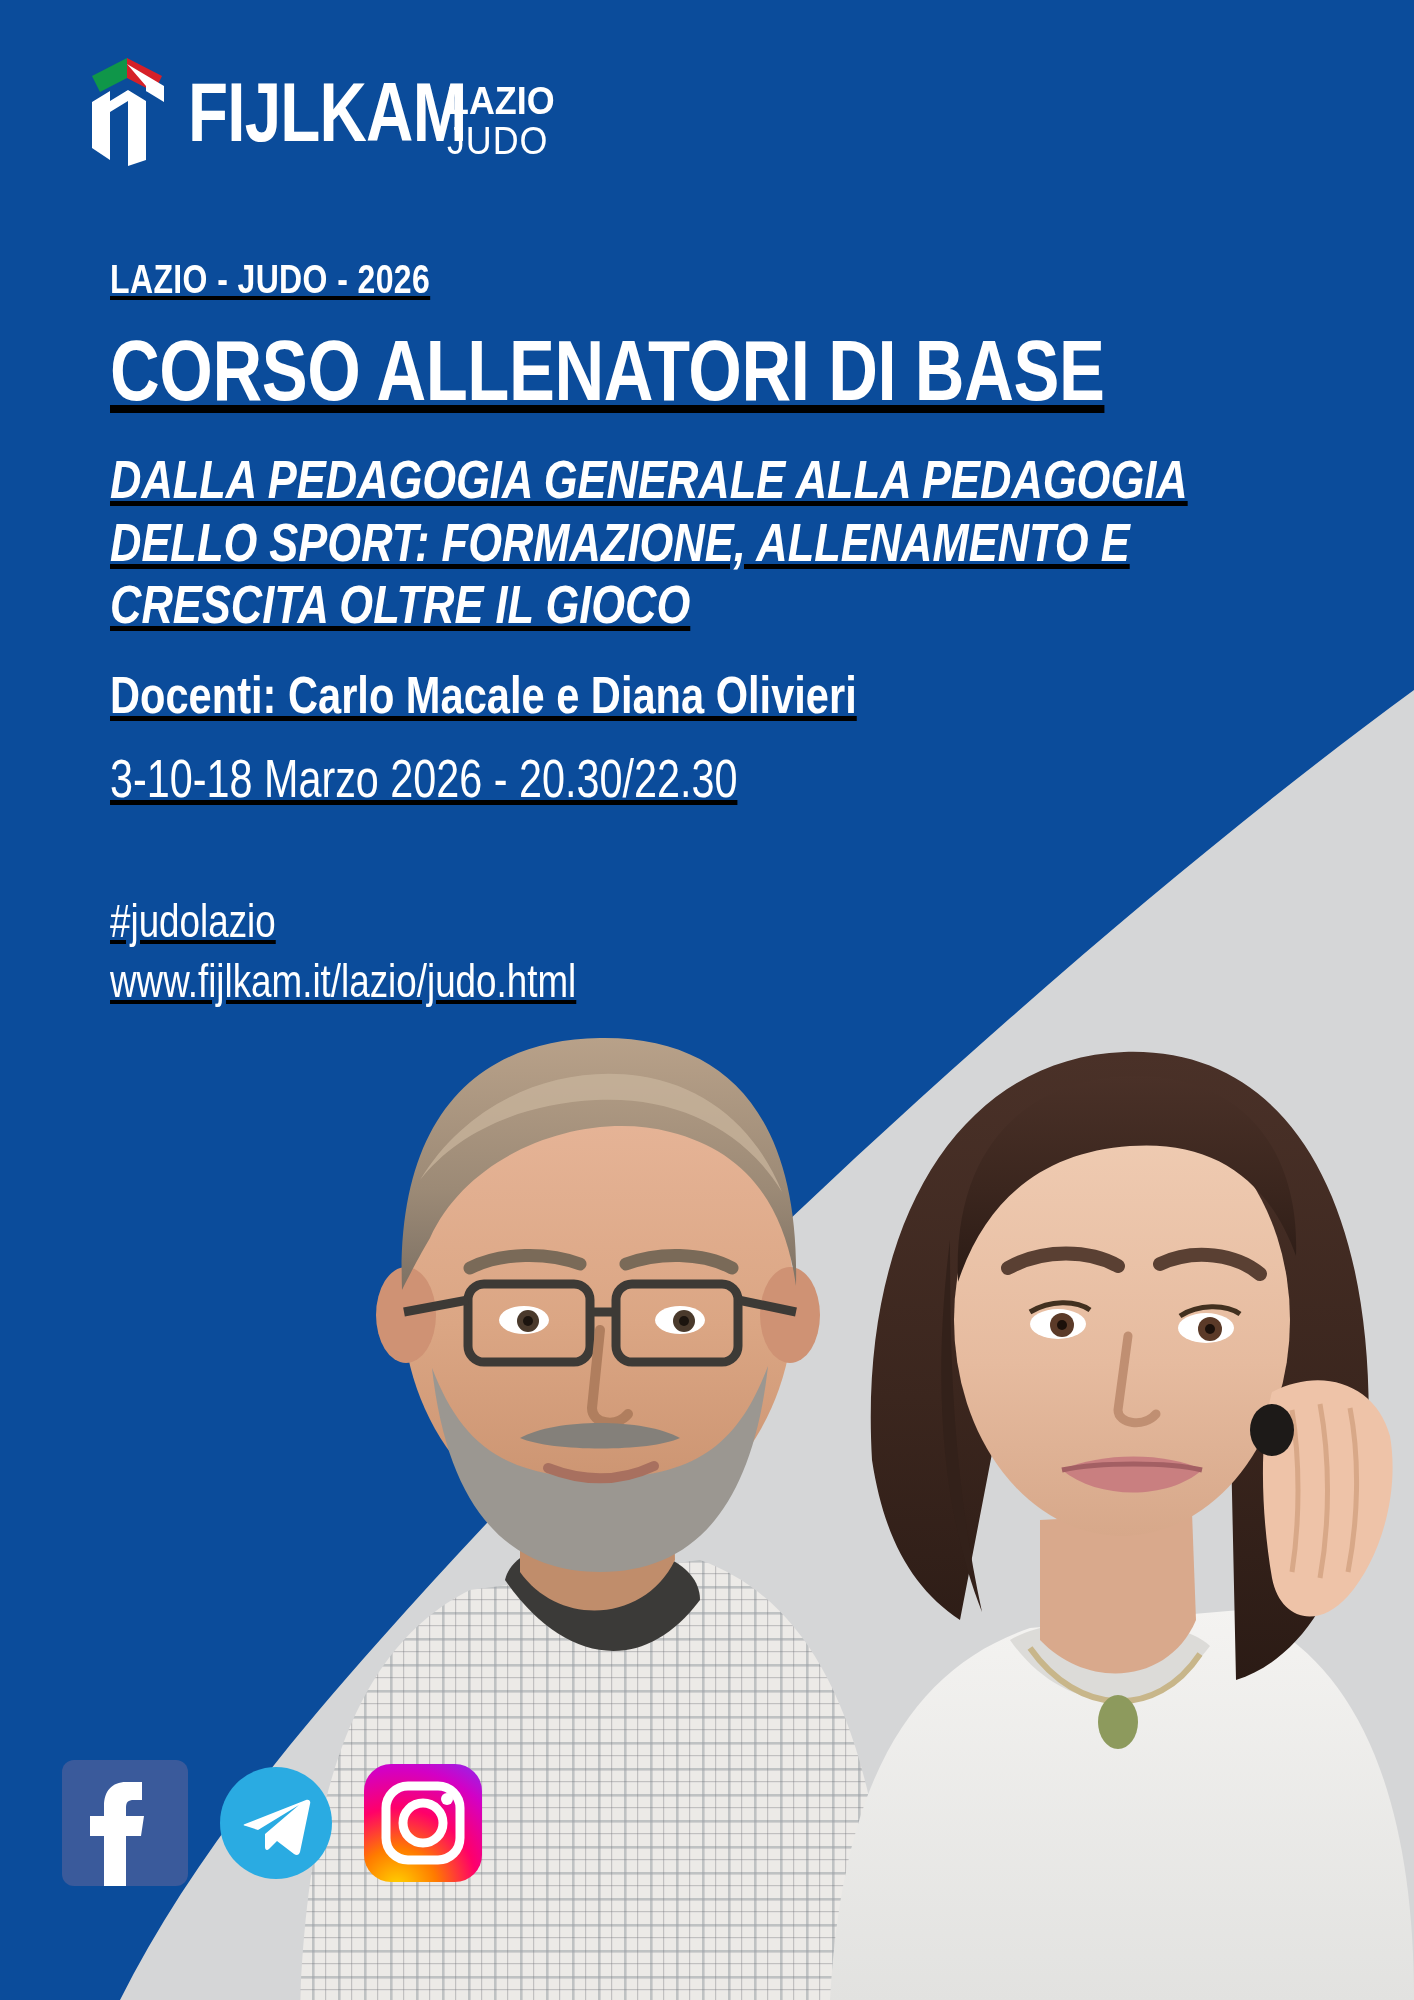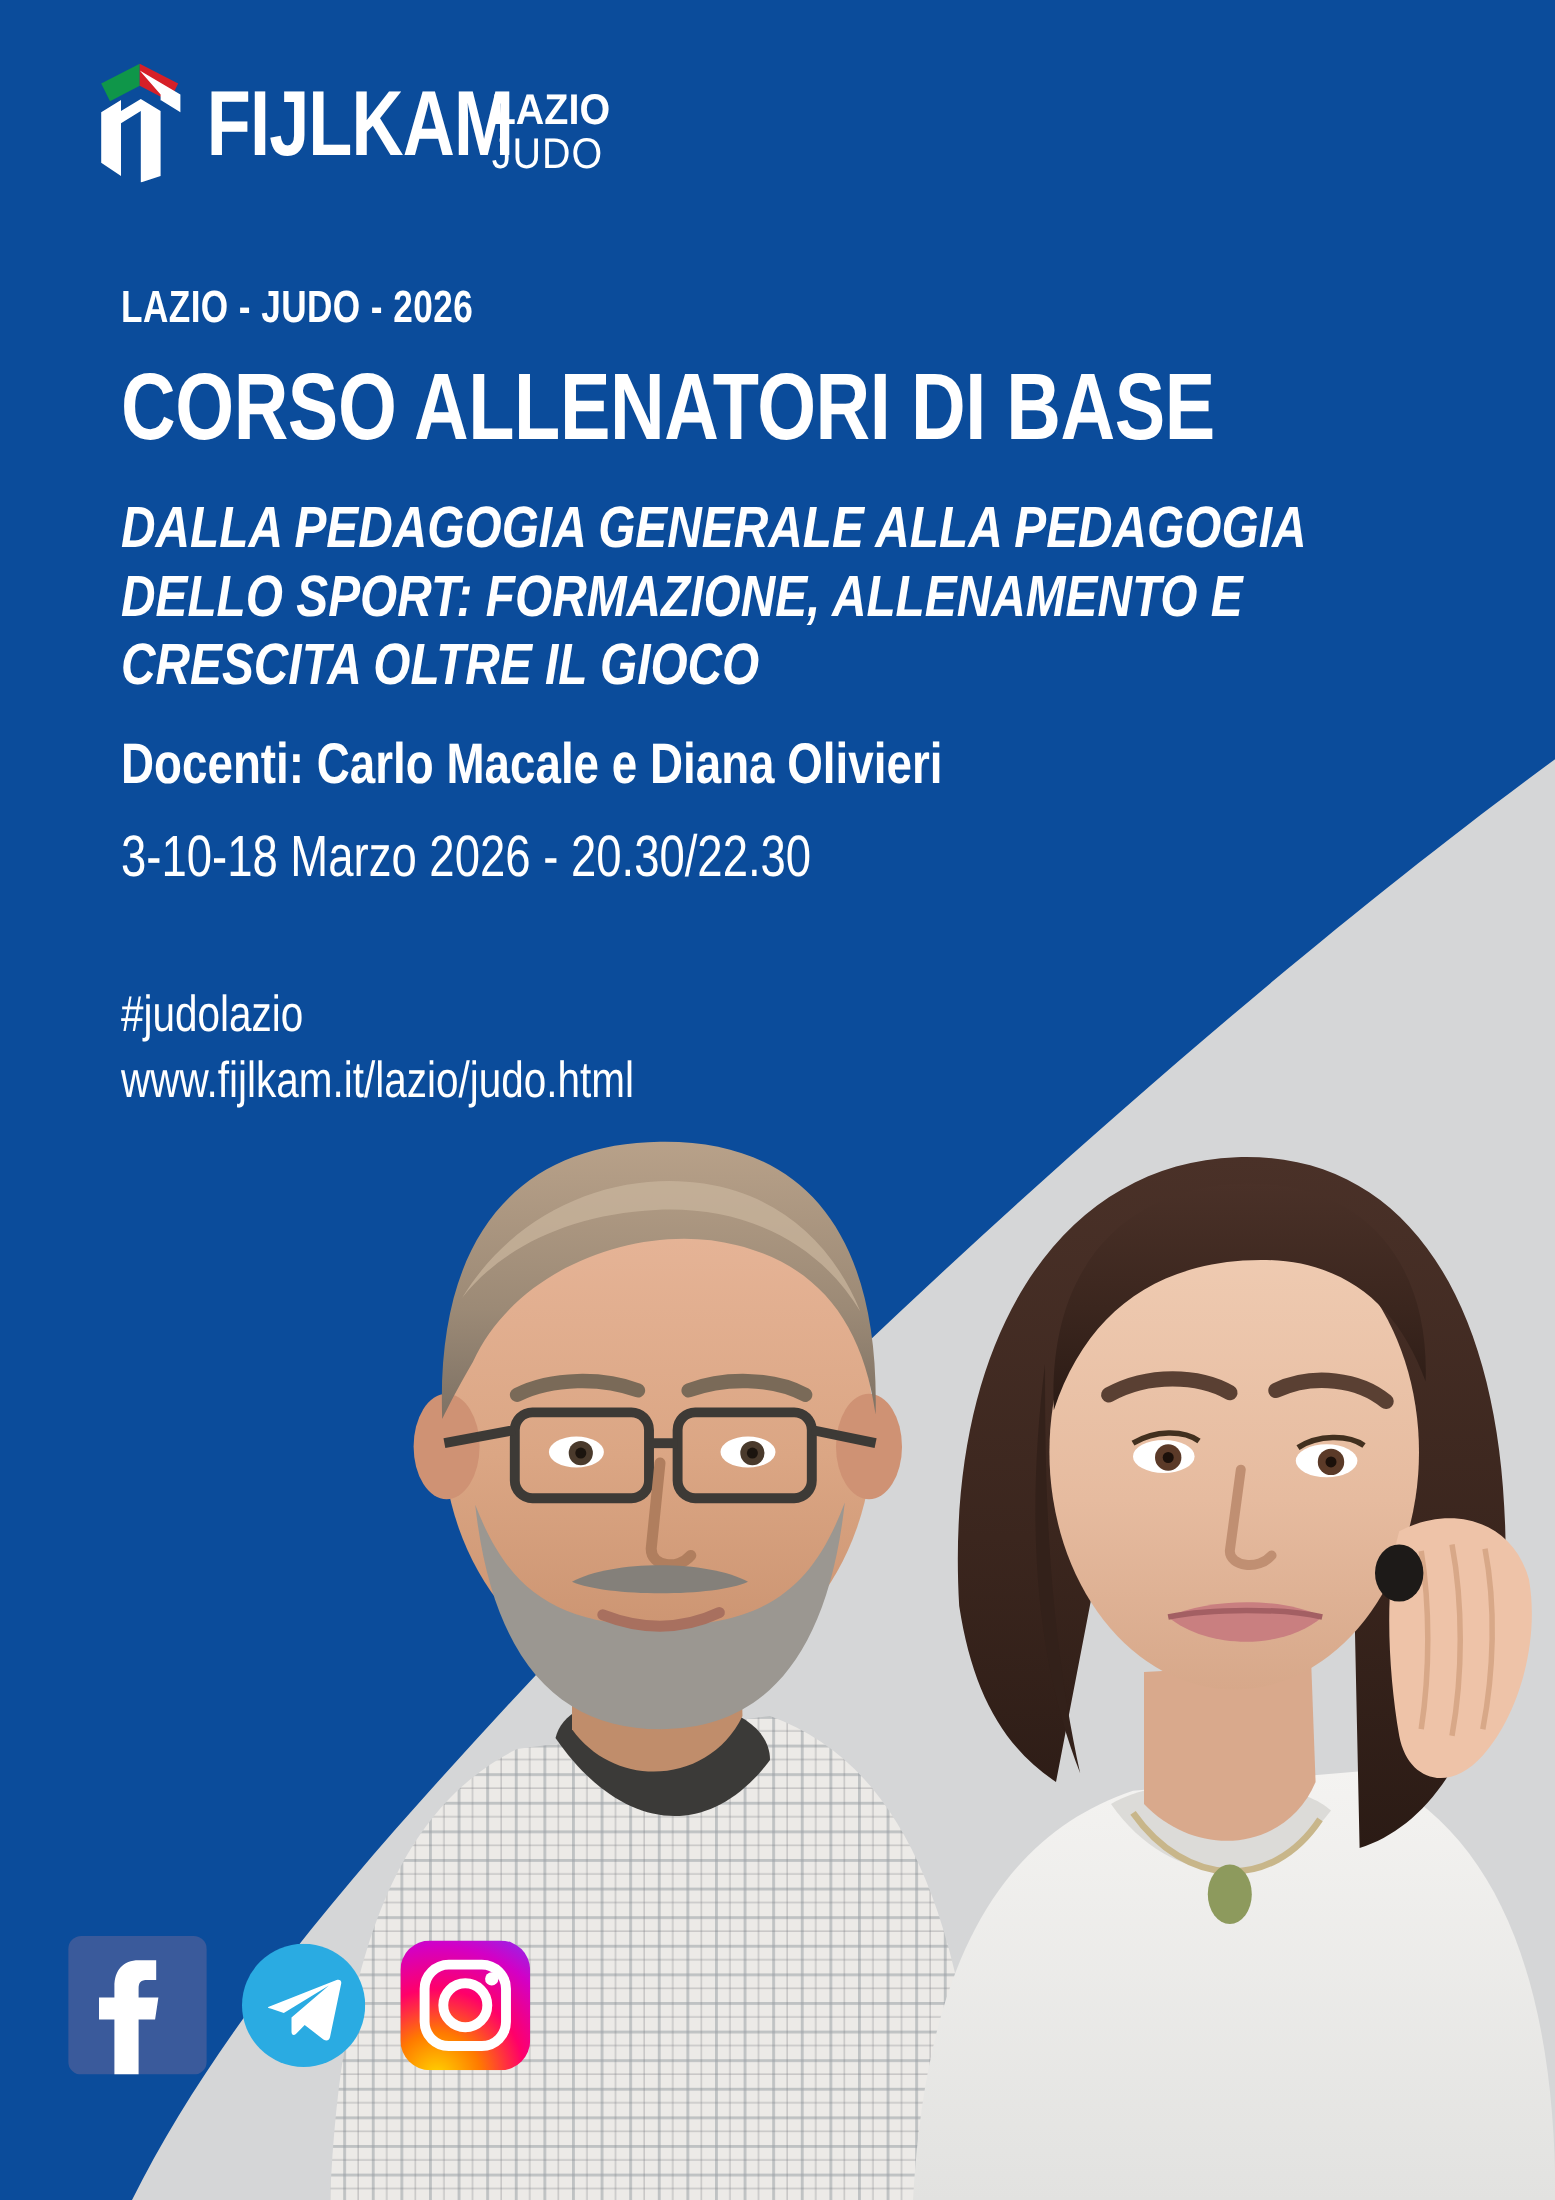--- a/index.html
+++ b/index.html
@@ -71,21 +71,21 @@
     font-weight:400;
     font-size:39px;
     line-height:1.05;
     color:#ffffff;
     letter-spacing:1px;
     transform:scaleX(0.92);
     transform-origin:left top;
   }
 
   
-  .content{position:absolute;left:110px;top:256px;width:1150px;}
+  .content{position:absolute;left:110px;top:256px;width:1150px;text-decoration:underline;}
 
   .kicker{
     font-family:"Liberation Sans",sans-serif;
     font-weight:700;
     font-size:41px;
     letter-spacing:0.5px;
     color:#ffffff;
     transform:scaleX(0.78);
     transform-origin:left center;
     white-space:nowrap;

